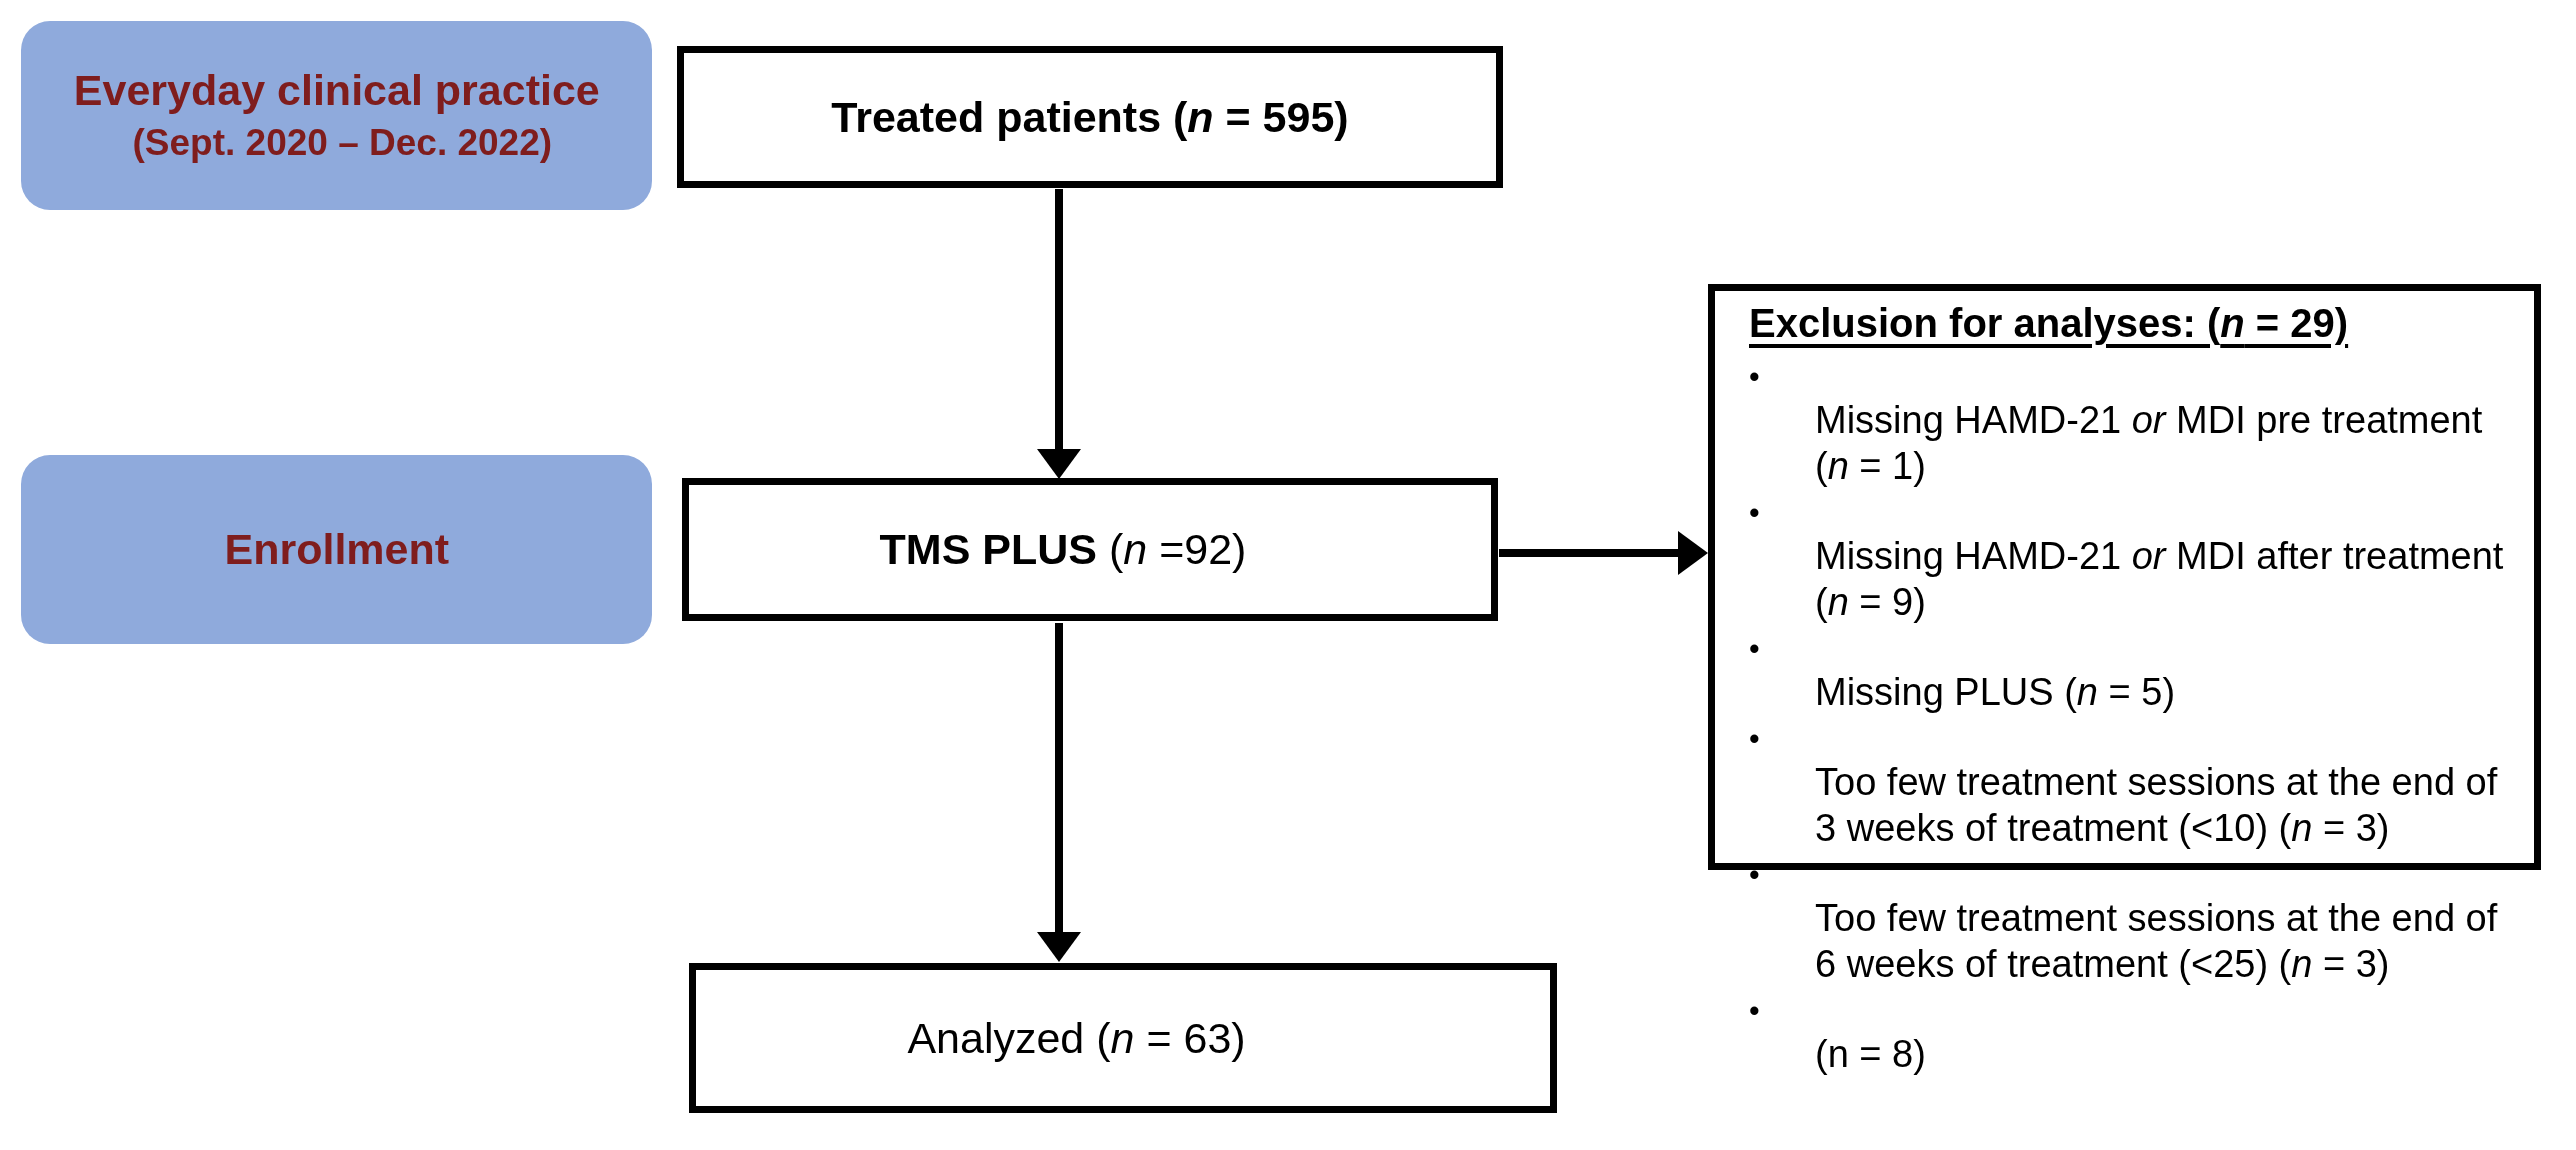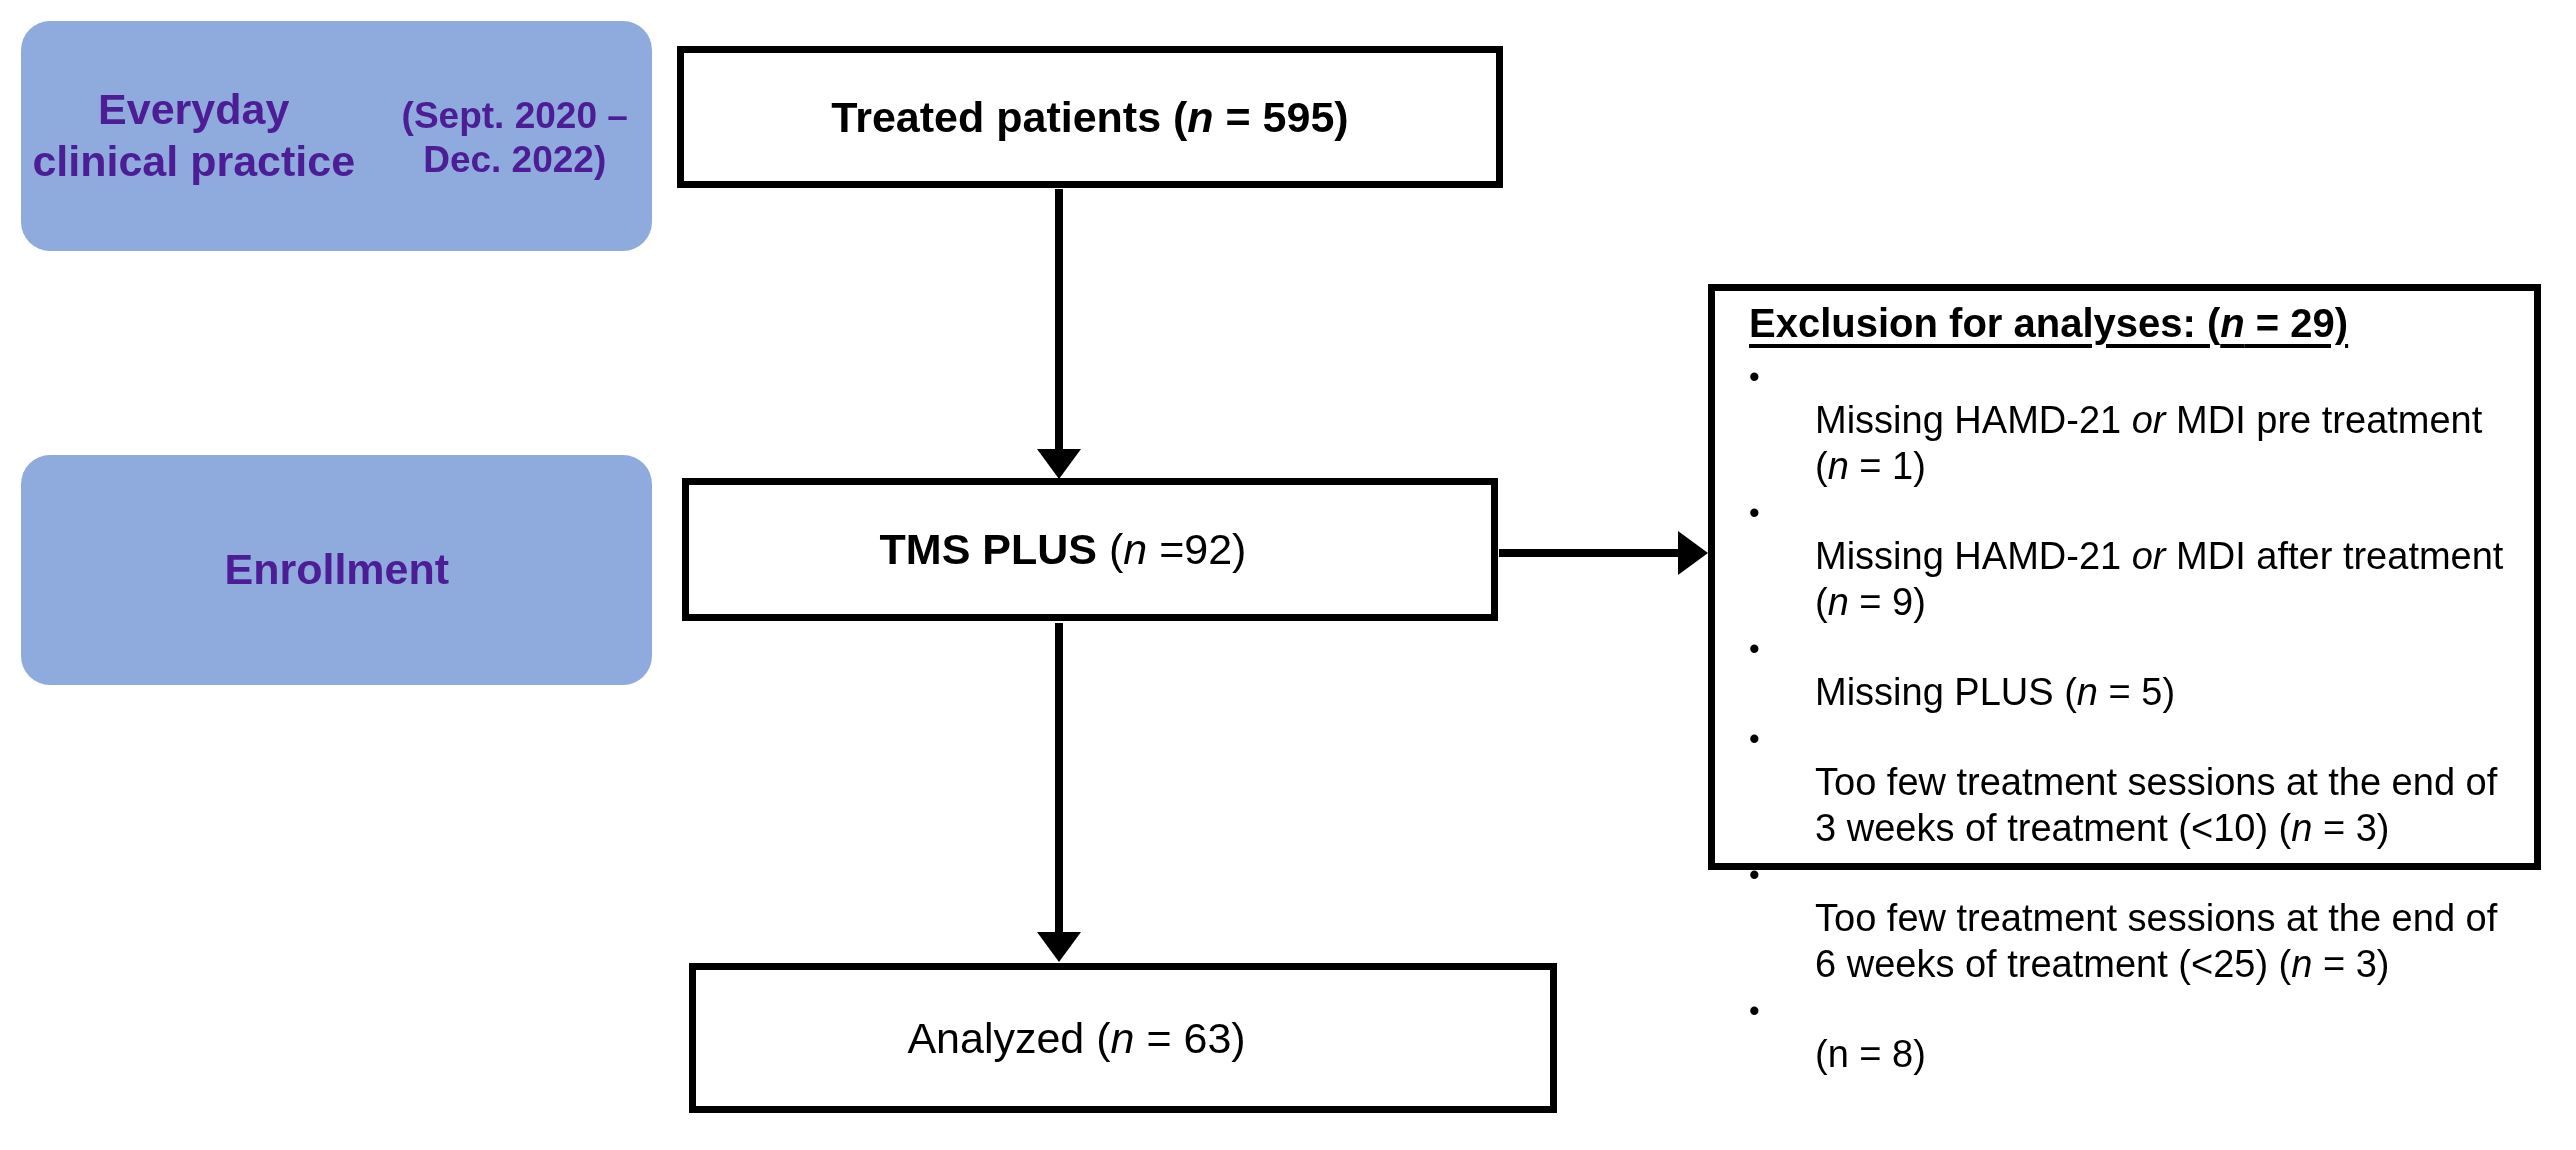--- a/index.html
+++ b/index.html
@@ -1,22 +1,22 @@
 <!DOCTYPE html>
 <html style="font-size:12.2px"><head>
 <meta charset="utf-8">
 <style>
   html,body{margin:0;padding:0;background:#FFFFFF;}
   .canvas{position:relative;width:2576px;height:1150px;background:#FFFFFF;
           font-family:"Liberation Sans",sans-serif;color:#000;overflow:hidden;}
 
   
-  .stage{position:absolute;left:21.3px;width:631px;height:230px;background:#8FAADC;
-         border-radius:29px;display:flex;flex-direction:row;align-items:center;
-         justify-content:center;color:#4c1d95;font-weight:bold;text-align:center;}
+  .stage{position:absolute;left:21.3px;width:631px;height:189px;background:#8FAADC;
+         border-radius:29px;display:flex;flex-direction:column;align-items:center;
+         justify-content:center;color:#7f1d1d;font-weight:bold;text-align:center;}
   #stage-everyday{top:20.6px}
   #stage-enrollment{top:455px}
   #stage-analysis{top:924px}
   .stage .l1{font-size:43px;line-height:1.2;}
   .stage .l2{font-size:37px;line-height:1.2;margin-top:4.6px;margin-left:11px;}
 
   
   .fbox{position:absolute;background:#FFFFFF;border:7.6px solid #000;
         display:flex;align-items:center;justify-content:center;font-size:43px;}
   #box-treated{left:677px;top:46px;width:812px;height:128px;font-weight:bold;}

